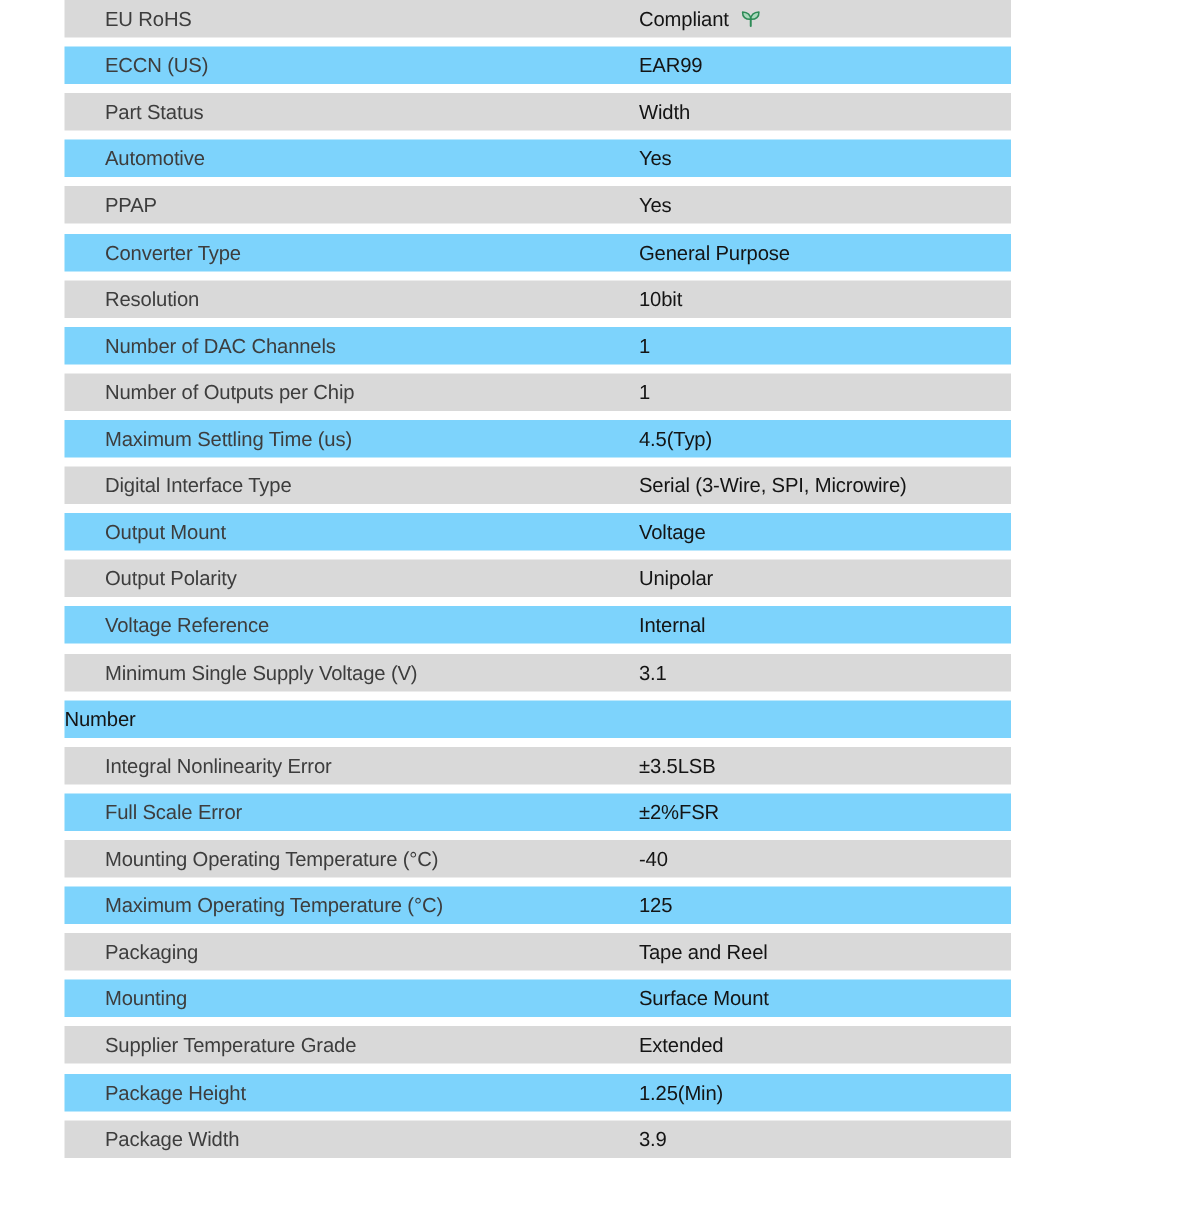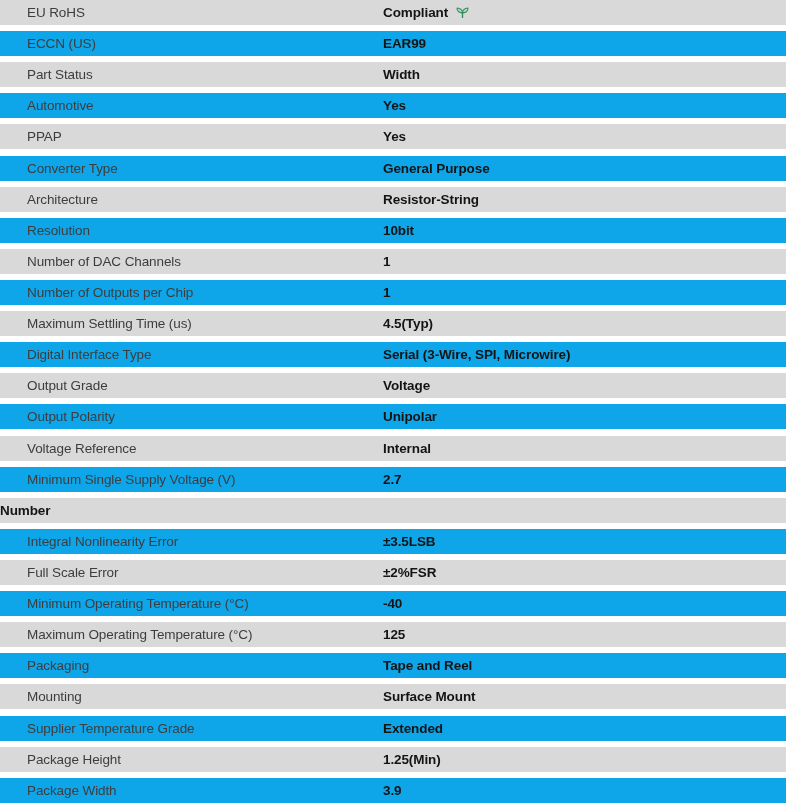--- a/index.html
+++ b/index.html
@@ -15,47 +15,48 @@
     padding: 0;
     background: #ffffff;
     font-family: "Liberation Sans", sans-serif;
   }
   body {
     width: 786px;
     height: 809px;
     overflow: hidden;
   }
   .spec-table {
-    width: 786px;
+    width: 674px;
+    padding-left: 43px;
   }
   .spec-row {
     display: flex;
     align-items: center;
     height: 25px;
     margin-bottom: 6.12px;
-    background: #0ea5e9;
+    background: #7dd3fc;
   }
   .spec-row:nth-child(odd) {
     background: var(--stripe);
   }
   .spec-label {
     width: 383px;
     padding-left: 27px;
     font-size: 13.5px;
     font-weight: 400;
     color: var(--label-color);
     letter-spacing: -0.1px;
     white-space: nowrap;
   }
   .spec-value {
     display: flex;
     align-items: flex-start;
     gap: 7px;
     font-size: 13.5px;
-    font-weight: 700;
+    font-weight: 400;
     color: var(--value-color);
     letter-spacing: -0.1px;
     white-space: nowrap;
   }
   .leaf-icon {
     display: inline-flex;
     align-items: center;
     cursor: pointer;
   }
   .leaf-icon svg { display: block; }
@@ -111,27 +112,20 @@
   </div>
 
   <div class="spec-row">
     <div class="spec-label">Converter Type</div>
     <div class="spec-value">
       <span class="spec-value-text">General Purpose</span>
 
     </div>
   </div>
 
-  <div class="spec-row">
-    <div class="spec-label">Architecture</div>
-    <div class="spec-value">
-      <span class="spec-value-text">Resistor-String</span>
-
-    </div>
-  </div>
 
   <div class="spec-row">
     <div class="spec-label">Resolution</div>
     <div class="spec-value">
       <span class="spec-value-text">10bit</span>
 
     </div>
   </div>
 
   <div class="spec-row">
@@ -160,21 +154,21 @@
 
   <div class="spec-row">
     <div class="spec-label">Digital Interface Type</div>
     <div class="spec-value">
       <span class="spec-value-text">Serial (3-Wire, SPI, Microwire)</span>
 
     </div>
   </div>
 
   <div class="spec-row">
-    <div class="spec-label">Output Grade</div>
+    <div class="spec-label">Output Mount</div>
     <div class="spec-value">
       <span class="spec-value-text">Voltage</span>
 
     </div>
   </div>
 
   <div class="spec-row">
     <div class="spec-label">Output Polarity</div>
     <div class="spec-value">
       <span class="spec-value-text">Unipolar</span>
@@ -186,21 +180,21 @@
     <div class="spec-label">Voltage Reference</div>
     <div class="spec-value">
       <span class="spec-value-text">Internal</span>
 
     </div>
   </div>
 
   <div class="spec-row">
     <div class="spec-label">Minimum Single Supply Voltage (V)</div>
     <div class="spec-value">
-      <span class="spec-value-text">2.7</span>
+      <span class="spec-value-text">3.1</span>
 
     </div>
   </div>
 
   <div class="spec-row">
     <div class="spec-value">
       <span class="spec-value-text">Number</span>
 
     </div>
   </div>
@@ -215,21 +209,21 @@
 
   <div class="spec-row">
     <div class="spec-label">Full Scale Error</div>
     <div class="spec-value">
       <span class="spec-value-text">±2%FSR</span>
 
     </div>
   </div>
 
   <div class="spec-row">
-    <div class="spec-label">Minimum Operating Temperature (°C)</div>
+    <div class="spec-label">Mounting Operating Temperature (°C)</div>
     <div class="spec-value">
       <span class="spec-value-text">-40</span>
 
     </div>
   </div>
 
   <div class="spec-row">
     <div class="spec-label">Maximum Operating Temperature (°C)</div>
     <div class="spec-value">
       <span class="spec-value-text">125</span>

